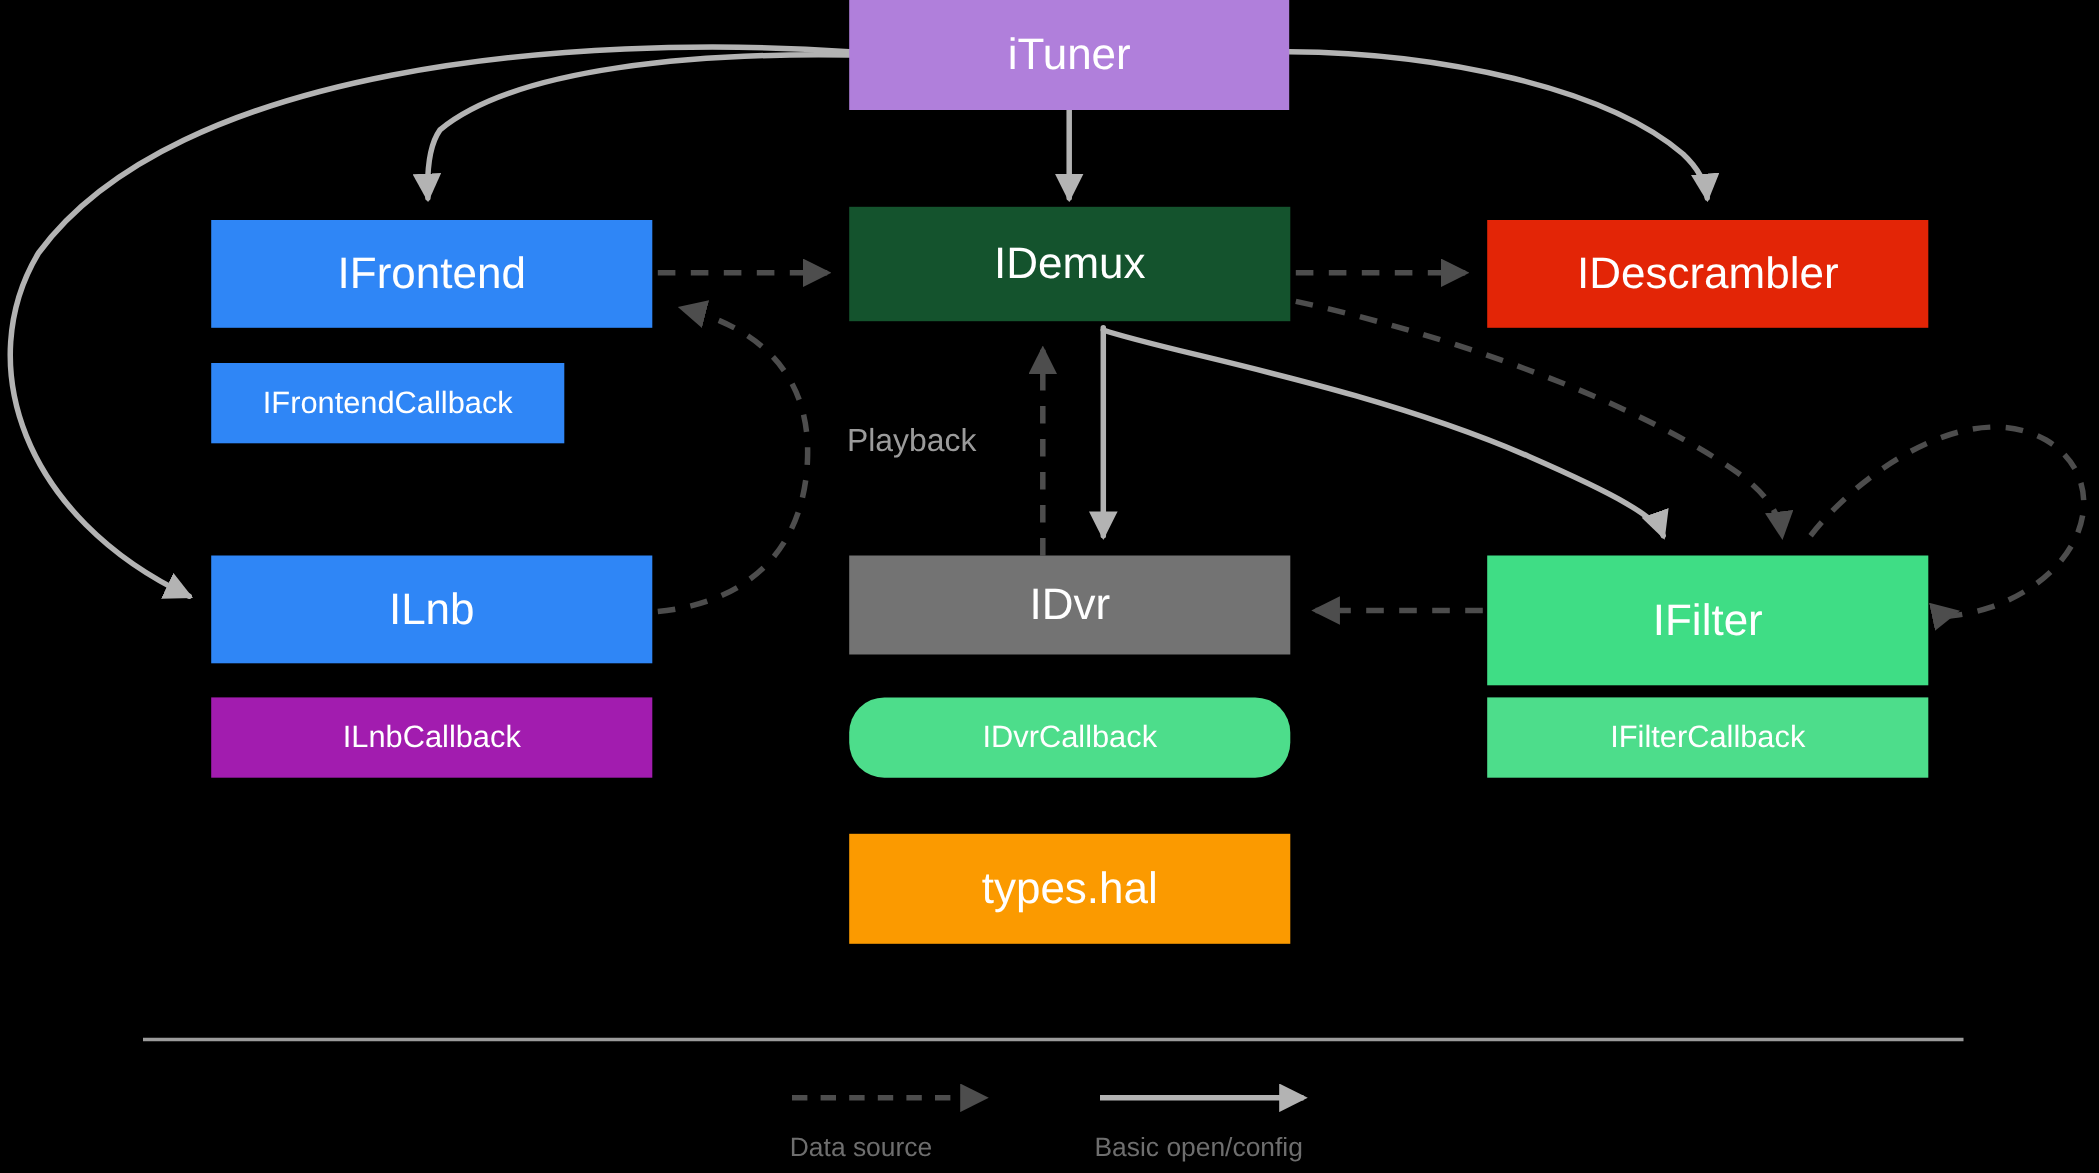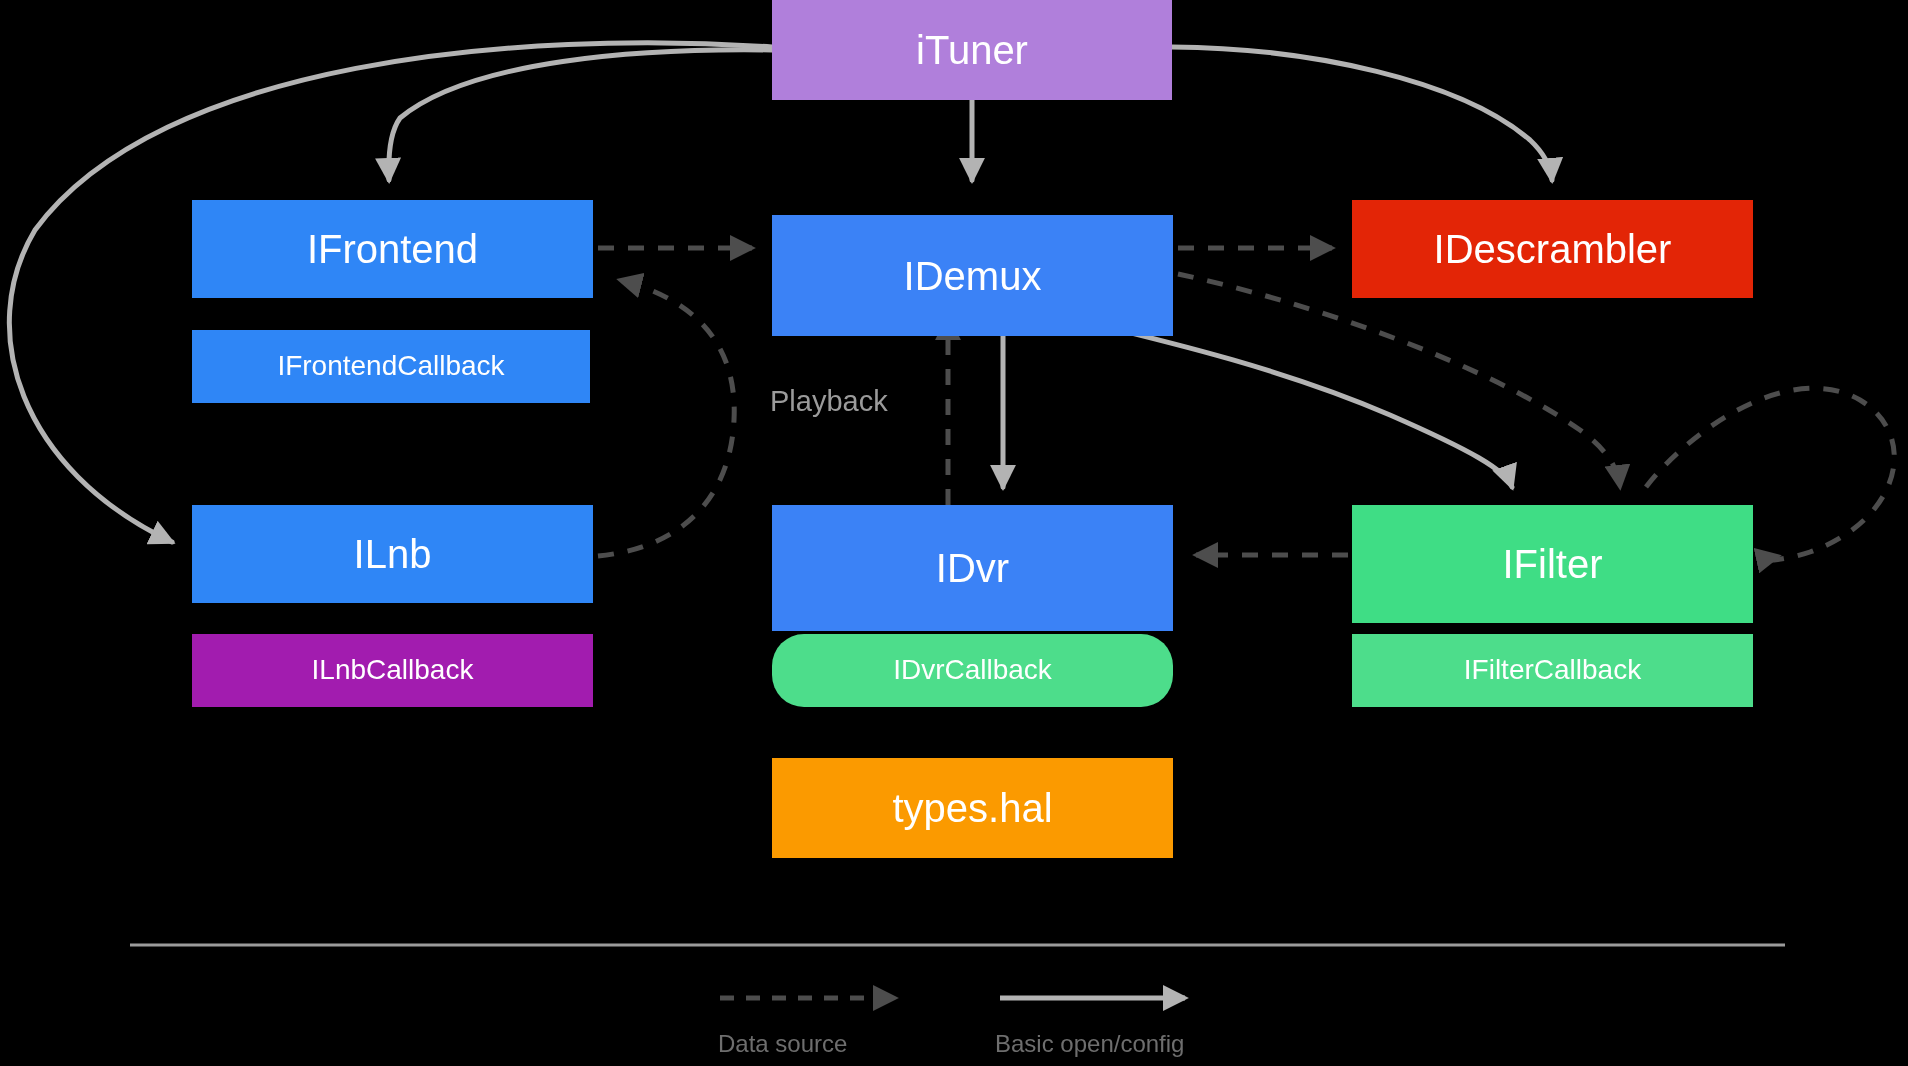--- a/index.html
+++ b/index.html
@@ -115,41 +115,41 @@
   </svg>
 
   <div class="node iface" style="left:772px; top:0px; width:400px; height:100px; background:#b07fdb;">
     <span>iTuner</span>
   </div>
 
   <div class="node iface" style="left:192px; top:200px; width:401px; height:98px; background:#2f86f6;">
     <span>IFrontend</span>
   </div>
 
-  <div class="node cb" style="left:192px; top:330px; width:398px; height:73px; background:#2f86f6;">
+  <div class="node cb" style="left:192px; top:330px; width:321px; height:73px; background:#2f86f6;">
     <span>IFrontendCallback</span>
   </div>
 
-  <div class="node iface" style="left:772px; top:215px; width:401px; height:121px; background:#3b82f6;">
+  <div class="node iface" style="left:772px; top:188px; width:401px; height:104px; background:#14532d;">
     <span>IDemux</span>
   </div>
 
   <div class="node iface" style="left:1352px; top:200px; width:401px; height:98px; background:#e32506;">
     <span>IDescrambler</span>
   </div>
 
   <div class="node iface" style="left:192px; top:505px; width:401px; height:98px; background:#2f86f6;">
     <span>ILnb</span>
   </div>
 
   <div class="node cb" style="left:192px; top:634px; width:401px; height:73px; background:#a21caf;">
     <span>ILnbCallback</span>
   </div>
 
-  <div class="node iface" style="left:772px; top:505px; width:401px; height:126px; background:#3b82f6;">
+  <div class="node iface" style="left:772px; top:505px; width:401px; height:90px; background:#737373;">
     <span>IDvr</span>
   </div>
 
   <div class="node cb" style="left:772px; top:634px; width:401px; height:73px; background:#4ddd8b;border-radius:32px;">
     <span>IDvrCallback</span>
   </div>
 
   <div class="node iface" style="left:1352px; top:505px; width:401px; height:118px; background:#3fdd85;">
     <span>IFilter</span>
   </div>

